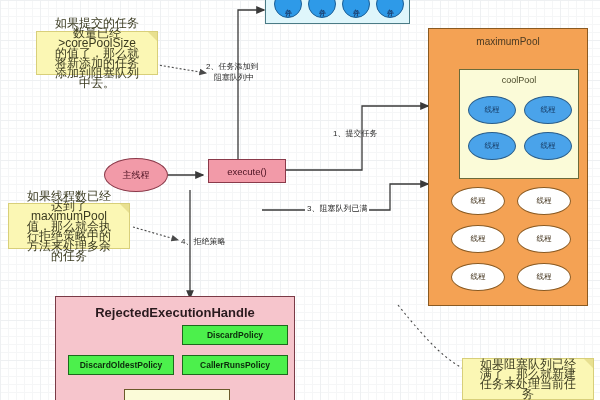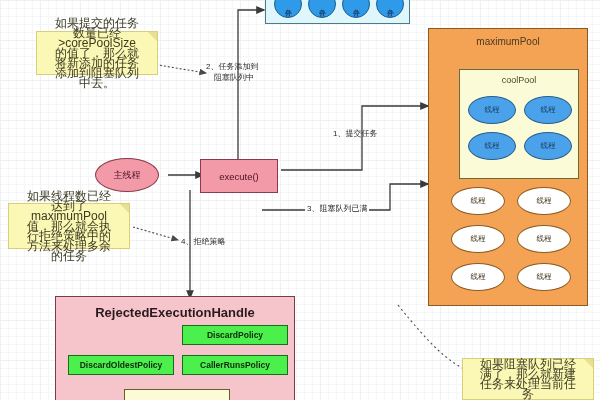--- a/index.html
+++ b/index.html
@@ -233,23 +233,23 @@
     </div>
 
     <div class="thread white" style="left:22px; top:158px; width:52px; height:26px;">线程</div>
     <div class="thread white" style="left:88px; top:158px; width:52px; height:26px;">线程</div>
     <div class="thread white" style="left:22px; top:196px; width:52px; height:26px;">线程</div>
     <div class="thread white" style="left:88px; top:196px; width:52px; height:26px;">线程</div>
     <div class="thread white" style="left:22px; top:234px; width:52px; height:26px;">线程</div>
     <div class="thread white" style="left:88px; top:234px; width:52px; height:26px;">线程</div>
   </div>
 
-  <div class="node mainthread" style="left:95px; top:158px; width:64px; height:34px;">主线程</div>
-
-  <div class="node execute" style="left:200px; top:159px; width:78px; height:34px;">execute()</div>
+  <div class="node mainthread" style="left:104px; top:158px; width:64px; height:34px;">主线程</div>
+
+  <div class="node execute" style="left:208px; top:159px; width:78px; height:24px;">execute()</div>
 
   <div class="edge-label" style="left:333px; top:128px;">1、提交任务</div>
 
   <div class="edge-label" style="left:206px; top:61px; text-align:left;">
     <div>2、任务添加到</div>
     <div style="padding-left:8px;">阻塞队列中</div>
   </div>
 
   <div class="edge-label" style="left:305px; top:203px; background:#ffffff; padding:0 2px;">3、阻塞队列已满</div>
 

